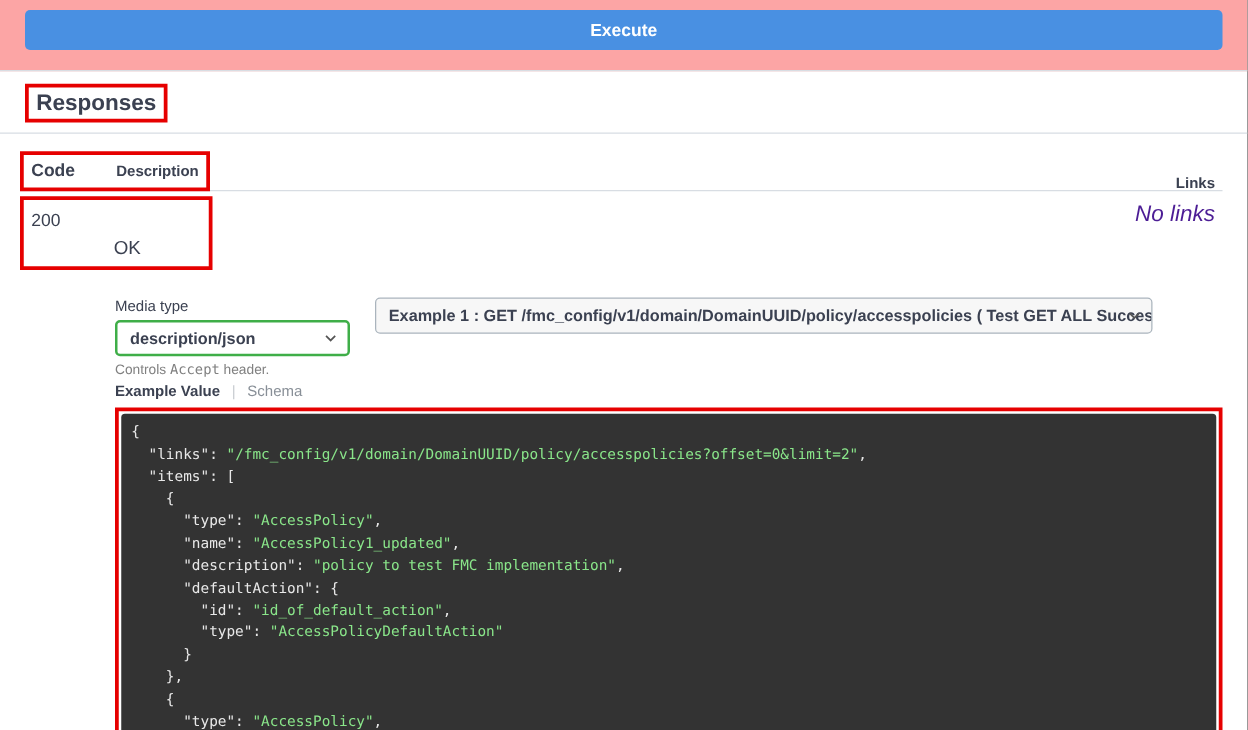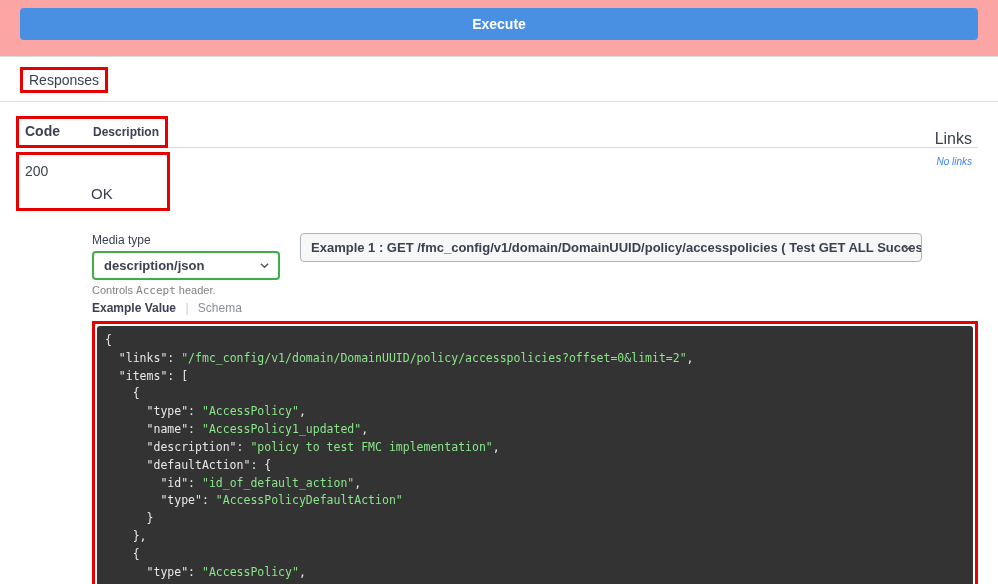--- a/index.html
+++ b/index.html
@@ -31,57 +31,57 @@
     .responses-bar {
       padding: 10px 20px 8px 20px;
       border-bottom: 1px solid #d8dde3;
     }
     .responses-label-wrap {
       display: inline-block;
       border: 3px solid #e60000;
       padding: 2px 6px;
     }
     .responses-label {
-      font-weight: 400;
-      font-size: 14px;
+      font-weight: 700;
+      font-size: 18px;
       color: #3b4151;
     }
     
 
     .main-wrap { padding: 14px 20px 0 16px; }
     .columns-header {
       display:flex;
       align-items:flex-end;
     }
     .redbox-hdr {
       display:flex;
       border:3px solid #e60000;
       padding: 4px 6px 6px 6px;
       align-items:flex-end;
     }
     .col-code-h { width:66px; font-weight:700; font-size:14px;}
     .col-desc-h { font-weight:700; font-size:12px; padding-left:2px;}
-    .col-links-h { margin-left:auto; font-weight:400; font-size:16px; padding-right:6px;}
+    .col-links-h { margin-left:auto; font-weight:700; font-size:12px; padding-right:6px;}
     .hr-line { border-bottom:1px solid #d8dde3; margin-top:-1px;}
     .row1 {
       display:flex;
     }
     .redbox-val {
       border:3px solid #e60000;
       border-top:none;
       display:flex;
       padding: 6px 6px 6px 6px;
       width: 154px;
       min-height: 50px;
     }
     
     .redbox-val { border-top:3px solid #e60000; margin-top:4px;}
     .col-code-v { width:66px; font-size:14px; padding-top:2px;}
     .col-desc-v { font-size:15px; padding-top:24px;}
-    .col-links-v { margin-left:auto; font-style:italic; color:#3b82f6; font-size:10px; padding-top:8px; padding-right:6px;}
+    .col-links-v { margin-left:auto; font-style:italic; color:#4c1d95; font-size:18px; padding-top:8px; padding-right:6px;}
 
     .media-examples-row {
       display:flex;
       gap:20px;
       margin-top:22px;
       margin-left:76px;
     }
     .field-group {}
     .field-label { font-size:12px; color:#3b4151; margin-bottom:4px;}
     .select-media {

